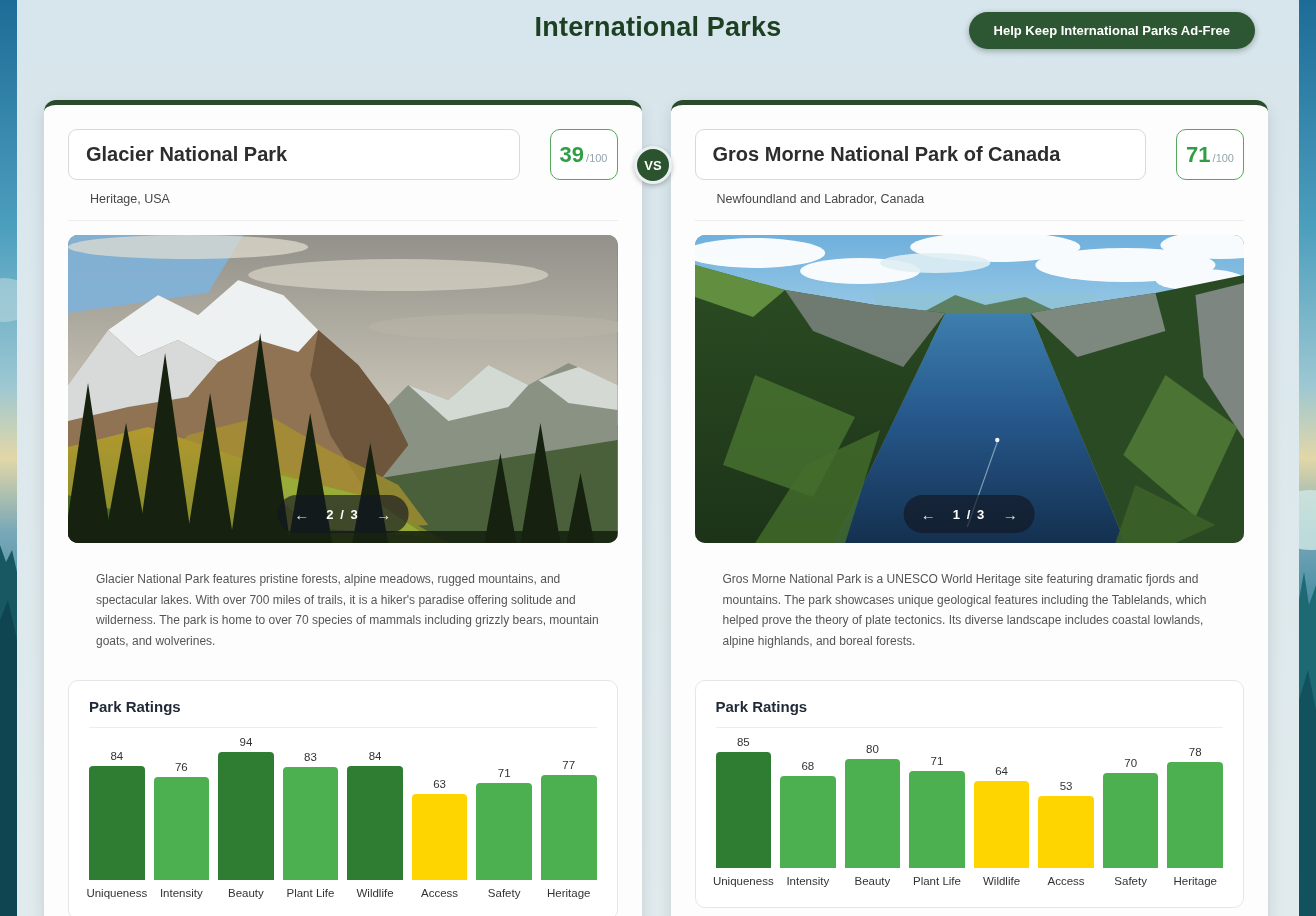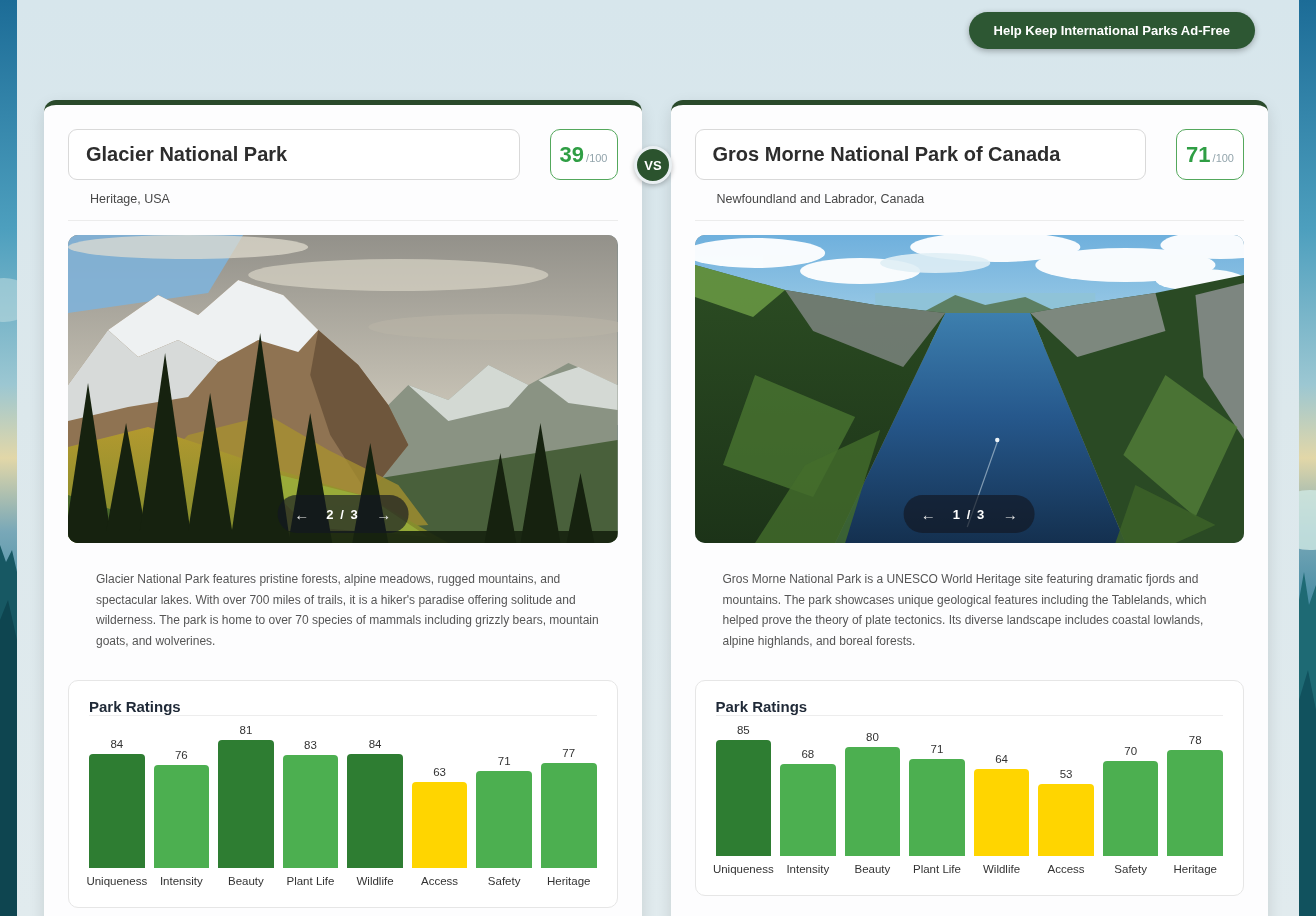--- a/index.html
+++ b/index.html
@@ -43,21 +43,21 @@
   .photo svg { width:100%; height:100%; display:block; }
   .carousel-pill { position:absolute; left:50%; transform:translateX(-50%); bottom:10px; height:38px;
     background:rgba(18,23,33,0.66); border-radius:19px; display:flex; align-items:center; gap:17px;
     padding:0 17px; color:#fff; }
   .pill-arrow { font-size:15px; color:#e8e8e8; cursor:pointer; line-height:1; background:none; border:none; font-family:inherit; }
   .pill-count { font-size:13px; font-weight:600; letter-spacing:1.5px; white-space:nowrap; }
 
   .description { margin:26px 6px 0 28px; font-size:12px; line-height:1.72; color:#555; }
 
   .ratings-box { margin-top:28px; border:1px solid #e6e6e6; border-radius:10px; padding:17px 20px 20px; background:#fff; }
-  .ratings-title { font-size:15px; font-weight:600; color:#1f2937; border-bottom:1px solid #ededed; }
+  .ratings-title { font-size:15px; font-weight:600; color:#1f2937; padding-bottom:12px; border-bottom:1px solid #ededed; }
   .chart-row { display:flex; align-items:flex-end; gap:9px; margin-top:8px; }
   .bar-col { flex:1; min-width:0; display:flex; flex-direction:column; align-items:center; }
   .bar-val { font-size:11.5px; color:#333; margin-bottom:4px; }
   .bar { width:100%; border-radius:4px 4px 0 0; }
   .bar-label { font-size:11.5px; color:#333; margin-top:7px; white-space:nowrap; }
 </style>
 </head>
 <body>
 
 <svg class="bg-scene" viewBox="0 0 1316 916" preserveAspectRatio="none" aria-hidden="true">
@@ -77,20 +77,21 @@
   <ellipse cx="4" cy="300" rx="30" ry="22" fill="#b9d9de" opacity="0.6"></ellipse>
   <polygon points="0,545 6,562 12,550 17,572 17,916 0,916" fill="#175863"></polygon>
   <polygon points="0,620 8,600 17,640 17,916 0,916" fill="#0e4550"></polygon>
   <polygon points="1299,600 1304,572 1309,605 1316,585 1316,916 1299,916" fill="#1e6a74"></polygon>
   <polygon points="1299,700 1308,670 1316,710 1316,916 1299,916" fill="#11525e"></polygon>
 </svg>
 
 <div class="content-col">
 
   <div class="header">
+    <div class="page-title">International Parks</div>
     <button class="adfree-btn">Help Keep International Parks Ad-Free</button>
   </div>
 
   <div class="vs-badge">VS</div>
 
   <div class="cards">
 
     <div class="card">
       <div class="title-row">
         <div class="name-box">Glacier National Park</div>
@@ -161,21 +162,21 @@
               <div class="bar-val">84</div>
               <div class="bar" style="height: 114px; background: rgb(46, 125, 50);"></div>
               <div class="bar-label">Uniqueness</div>
             </div>
             <div class="bar-col">
               <div class="bar-val">76</div>
               <div class="bar" style="height: 103px; background: rgb(76, 175, 80);"></div>
               <div class="bar-label">Intensity</div>
             </div>
             <div class="bar-col">
-              <div class="bar-val">81</div>
+              <div class="bar-val">94</div>
               <div class="bar" style="height: 128px; background: rgb(46, 125, 50);"></div>
               <div class="bar-label">Beauty</div>
             </div>
             <div class="bar-col">
               <div class="bar-val">83</div>
               <div class="bar" style="height: 113px; background: rgb(76, 175, 80);"></div>
               <div class="bar-label">Plant Life</div>
             </div>
             <div class="bar-col">
               <div class="bar-val">84</div>

